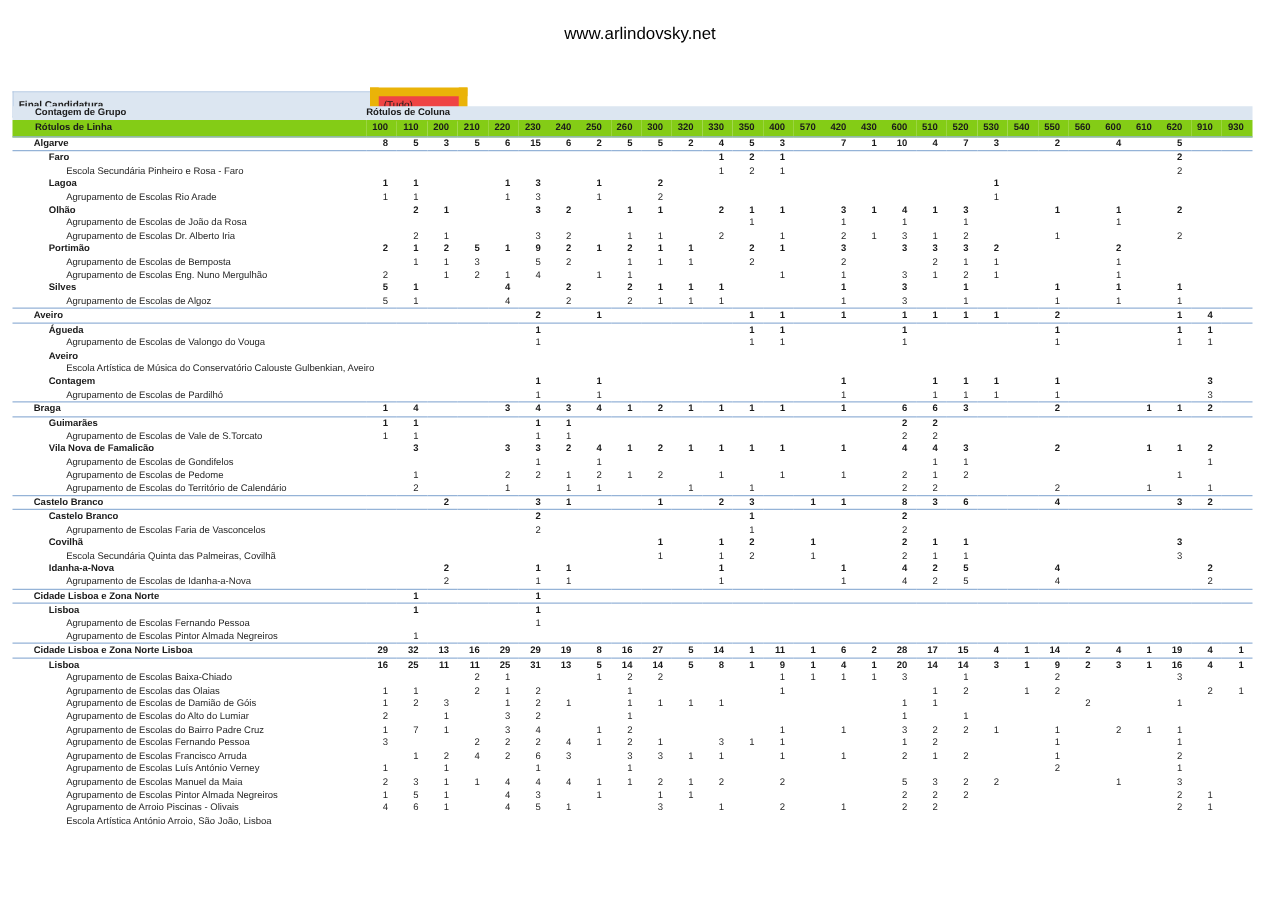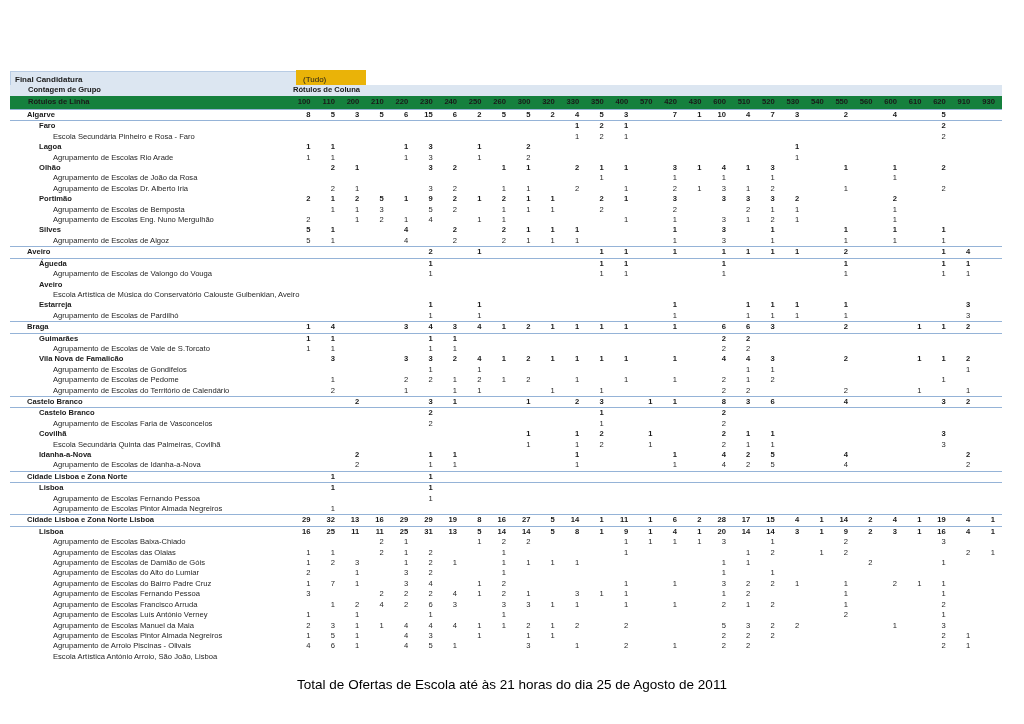--- a/index.html
+++ b/index.html
@@ -3,41 +3,42 @@
 <meta charset="utf-8">
 <style>
   html,body{margin:0;padding:0;background:#ffffff;}
   .page{position:relative;width:1024px;height:724px;background:#fff;
         font-family:"Liberation Sans",sans-serif;color:#1a1a1a;overflow:hidden;}
   .title{position:absolute;top:19px;left:0;width:100%;text-align:center;
          font-size:13.5px;color:#000;}
   .filter{position:absolute;left:10px;top:70px;border-collapse:collapse;table-layout:fixed;}
   .filter td{font-size:8px;line-height:12px;height:13px;padding:0 0 0 4px;white-space:nowrap;}
   .filter .flabel{width:281px;background:#dce6f1;border:1px solid #b8cce4;font-weight:700;}
-  .filter .fvalue{width:60px;background:#eab308;border:3px solid #eab308;}
+  .filter .fvalue{width:60px;background:#ef4444;border:7px solid #eab308;}
   .pivot{position:absolute;left:10px;top:85px;width:992px;border-collapse:collapse;table-layout:fixed;}
   .pivot td{font-size:7.6px;line-height:10.4px;height:10.4px;padding:0;vertical-align:middle;
             white-space:nowrap;overflow:visible;}
   .pivot tr.hdr1 td{background:#dce6f1;font-weight:700;height:11px;}
-  .pivot tr.hdr2 td{background:#15803d;font-weight:700;height:13px;border-bottom:1px solid #95b3d7;}
+  .pivot tr.hdr2 td{background:#84cc16;font-weight:700;height:13px;border-bottom:1px solid #95b3d7;}
   .pivot td.num{text-align:right;padding-right:7px;}
   .pivot td.rowlabel{padding-left:18px;}
   .pivot tr.lvl1 td{border-top:1px solid #95b3d7;border-bottom:1px solid #95b3d7;font-weight:700;}
   .pivot tr.lvl2 td{font-weight:700;}
   .pivot tr.lvl3 td{font-weight:400;color:#262626;}
   .pivot td.ind1{padding-left:17px;}
   .pivot td.ind2{padding-left:29px;}
   .pivot td.ind3{padding-left:43px;margin-top:11px;}
   .footer{position:absolute;top:677px;left:0;width:100%;text-align:center;
           font-size:13.5px;color:#000;}
 </style>
 </head>
 <body>
 
 <div class="page">
+  <div class="title">www.arlindovsky.net</div>
 
   <table class="filter">
     <tbody>
         <tr>
       <td class="flabel">Final Candidatura</td>
       <td class="fvalue">(Tudo)</td>
     </tr>
   </tbody>
     </table>
 
@@ -655,21 +656,21 @@
           <td class="num"></td>
           <td class="num"></td>
           <td class="num"></td>
           <td class="num"></td>
           <td class="num"></td>
           <td class="num"></td>
           <td class="num"></td>
           <td class="num"></td>
         </tr>
         <tr class="lvl2">
-          <td class="rowlabel ind2">Estarreja</td>
+          <td class="rowlabel ind2">Contagem</td>
           <td class="num"></td>
           <td class="num"></td>
           <td class="num"></td>
           <td class="num"></td>
           <td class="num"></td>
           <td class="num">1</td>
           <td class="num"></td>
           <td class="num">1</td>
           <td class="num"></td>
           <td class="num"></td>
@@ -1745,14 +1746,13 @@
           <td class="num"></td>
           <td class="num"></td>
           <td class="num"></td>
           <td class="num"></td>
           <td class="num"></td>
           <td class="num"></td>
         </tr>
       </tbody>
   </table>
 
-  <div class="footer">Total de Ofertas de Escola até às 21 horas do dia 25 de Agosto de 2011</div>
 </div>
 
 </body></html>

